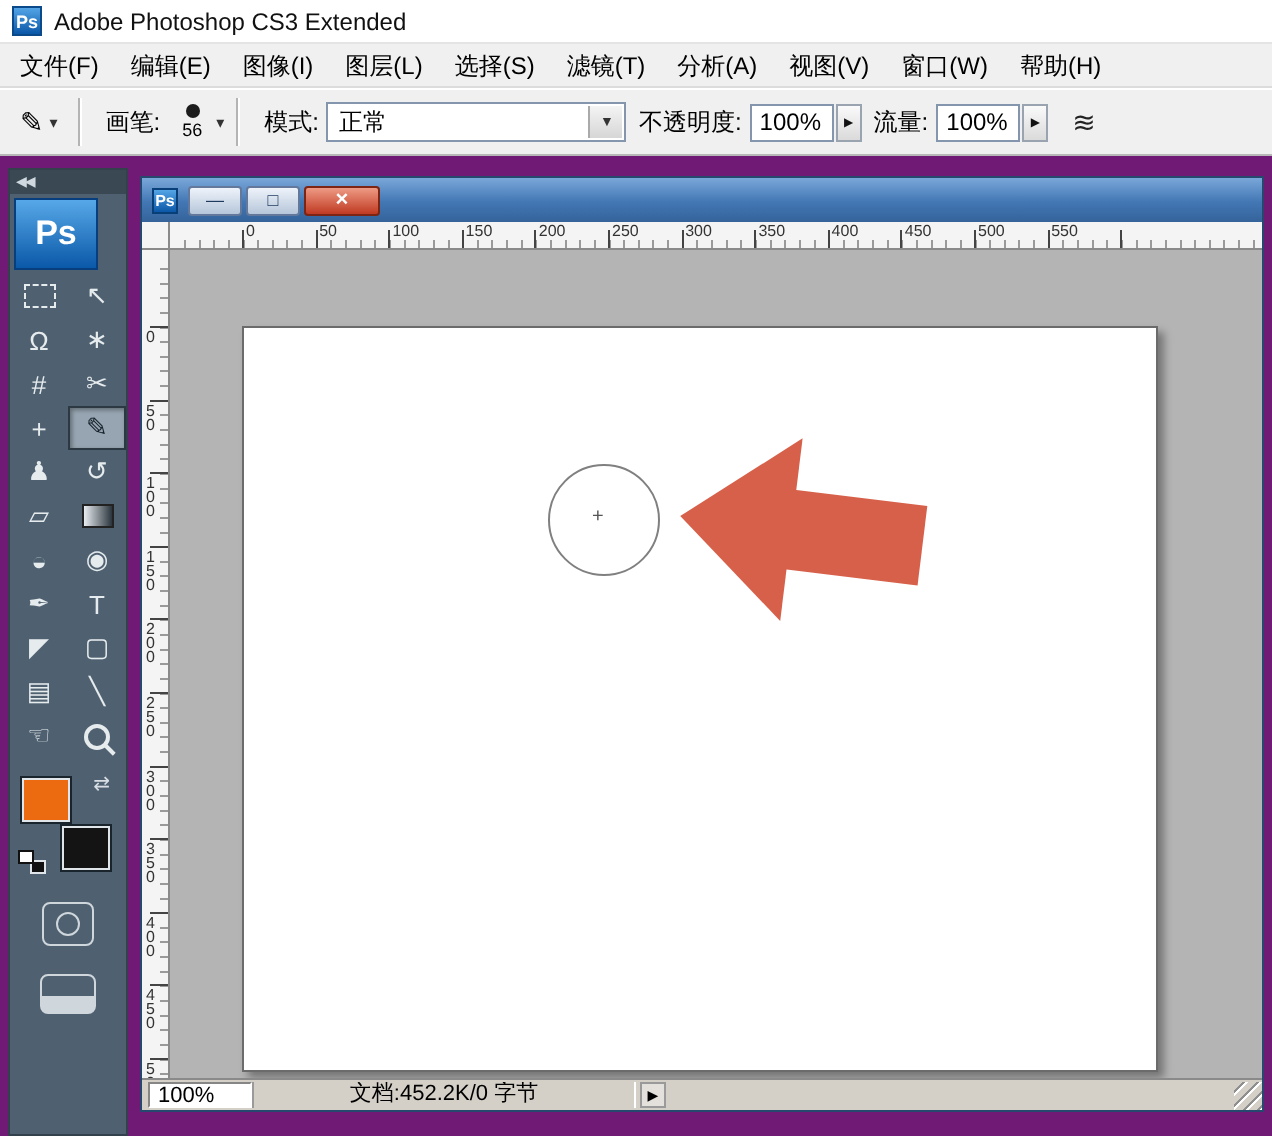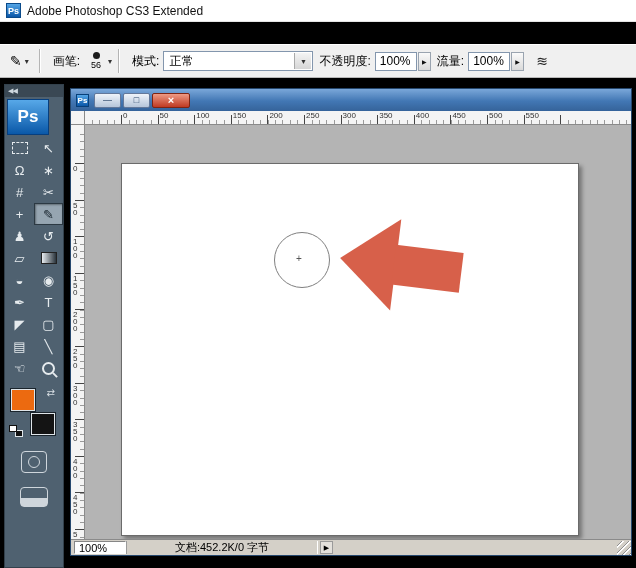--- a/index.html
+++ b/index.html
@@ -1,16 +1,16 @@
 <!DOCTYPE html>
 <html><head>
 <meta charset="utf-8">
 <style>
   html,body{margin:0;padding:0;}
-  #app{position:relative;width:636px;height:568px;background:#000000;overflow:hidden;
+  #app{position:relative;width:636px;height:568px;background:#701a75;overflow:hidden;
        font-family:"Liberation Sans","DejaVu Sans",sans-serif;font-size:12px;color:#000;}
 
   
   .titlebar{position:absolute;left:0;top:0;width:636px;height:22px;background:#ffffff;
             border-bottom:1px solid #e4e4e4;display:flex;align-items:center;gap:6px;padding-left:6px;box-sizing:border-box;}
   .app-icon{width:15px;height:15px;background:linear-gradient(#53a5e6,#0b57a8);color:#fff;font-size:9px;font-weight:bold;
             display:flex;align-items:center;justify-content:center;border:1px solid #0a4a8a;box-sizing:border-box;}
   .app-title{font-size:12px;color:#111;}
 
   
@@ -126,20 +126,32 @@
 </head>
 <body>
 
 <div id="app">
 
   <div class="titlebar">
     <span class="app-icon">Ps</span>
     <span class="app-title">Adobe Photoshop CS3 Extended</span>
   </div>
 
+  <div class="menubar">
+      <span class="menu-item">文件(F)</span>
+      <span class="menu-item">编辑(E)</span>
+      <span class="menu-item">图像(I)</span>
+      <span class="menu-item">图层(L)</span>
+      <span class="menu-item">选择(S)</span>
+      <span class="menu-item">滤镜(T)</span>
+      <span class="menu-item">分析(A)</span>
+      <span class="menu-item">视图(V)</span>
+      <span class="menu-item">窗口(W)</span>
+      <span class="menu-item">帮助(H)</span>
+    </div>
 
   <div class="optionsbar">
     <div class="preset">
       <span class="preset-glyph">✎</span>
       <span class="caret">▾</span>
     </div>
     <span class="sep"></span>
     <span class="olabel">画笔:</span>
     <div class="bpre">
       <span class="bdot"></span>

